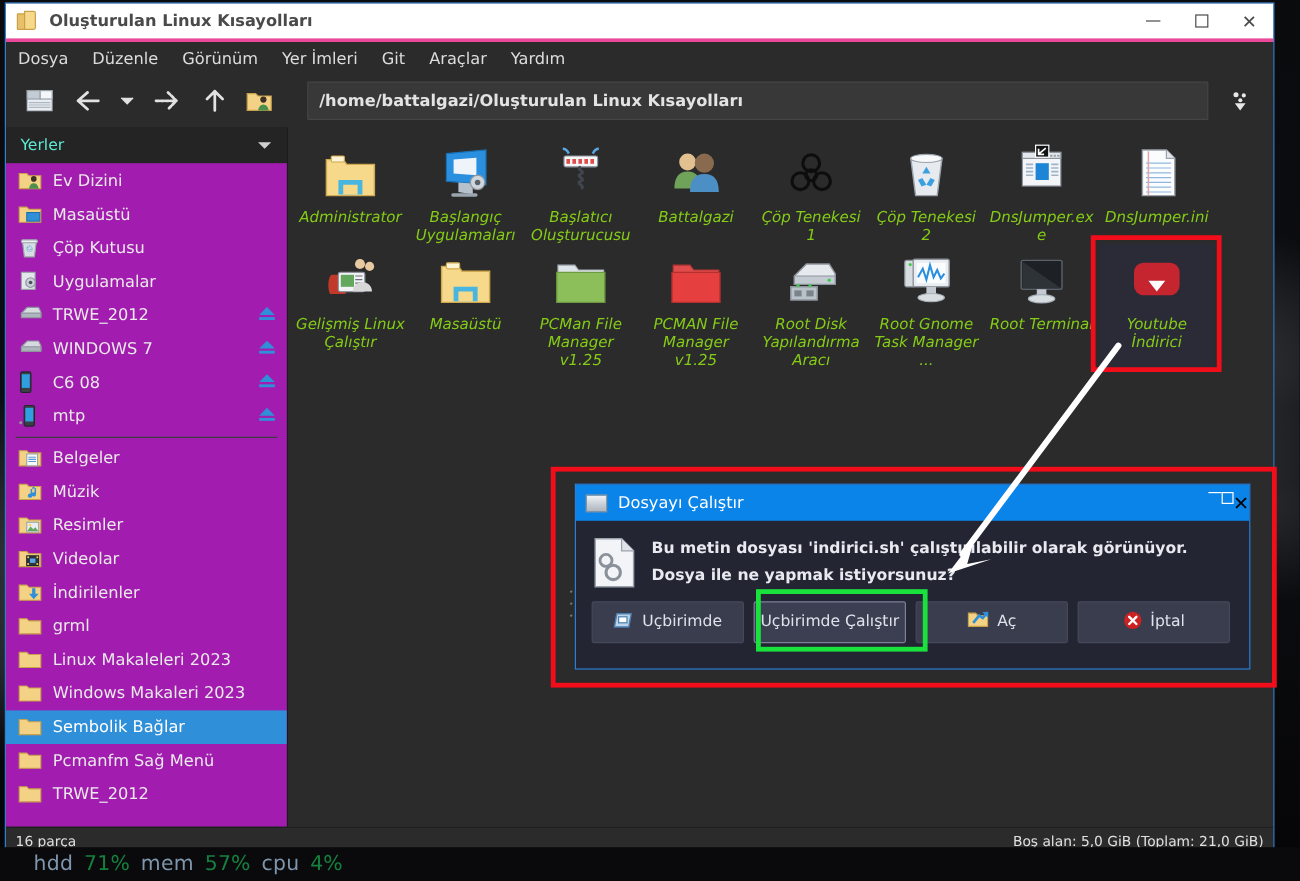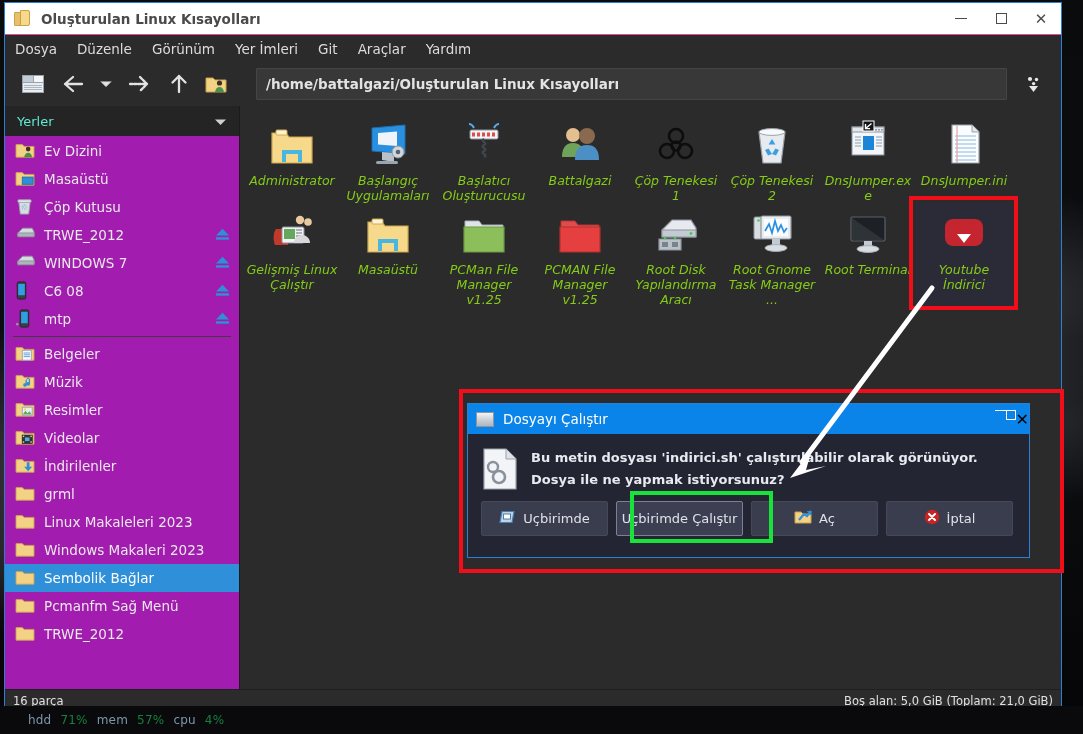--- a/index.html
+++ b/index.html
@@ -18,39 +18,39 @@
       radial-gradient(ellipse 120px 200px at 14px 470px, rgba(140,146,152,0.30), rgba(0,0,0,0) 72%),
       radial-gradient(ellipse 90px 110px at 20px 560px, rgba(100,106,112,0.22), rgba(0,0,0,0) 72%),
       linear-gradient(180deg,#0a0b0d 0%,#0d0e11 55%,#050507 100%);
   }
   
   #taskbar {
     position: absolute; left: 0; right: 0; bottom: 0; height: 28px;
     background: #0a0a0c;
     display: flex; align-items: center; gap: 9px;
     padding-left: 28px;
-    font-size: 12px; color: #9fb6cc;
+    font-size: 17px; color: #9fb6cc;
     letter-spacing: .2px;
   }
   #taskbar .lbl { color: #7e96ad; }
   #taskbar .val { color: #15803d; }
 
   
   #win {
     position: absolute; left: 4px; top: 2px;
     width: 1058px; height: 710px;
     border: 1px solid #2b7fd4;
     background: #2b2b2b;
     display: flex; flex-direction: column;
   }
   
   #titlebar {
     height: 32px; background: #ffffff;
     display: flex; align-items: center;
-    border-bottom: 1px solid #ec4899;
+    border-bottom: 3px solid #ec4899;
     flex: none;
   }
   #titlebar .ticon { width: 17px; height: 17px; margin-left: 9px; margin-right: 10px; position: relative; }
   #titlebar .ticon .f1 {
     position:absolute; left:0; top:2px; width:7px; height:14px;
     background:#e8c069; border:1px solid #c9a14a; border-radius:1px 0 0 1px;
   }
   #titlebar .ticon .f2 {
     position:absolute; left:6px; top:0px; width:10px; height:16px;
     background:#f6d98b; border:1px solid #c9a14a; border-radius:0 2px 2px 0;
@@ -138,21 +138,21 @@
   }
   #statusbar .right { margin-left: auto; }
 
   
   .redbox { position: absolute; border: 4px solid #f20d1a; z-index: 40; pointer-events: none; }
   #redbox-youtube { left: 909px; top: 196px; width: 109px; height: 114px; }
   #redbox-dialog  { left: 459px; top: 389px; width: 605px; height: 184px; }
 
   
   #dialog {
-    position: absolute; left: 467px; top: 403px; width: 563px; height: 155px;
+    position: absolute; left: 479px; top: 403px; width: 563px; height: 155px;
     background: #232533; border: 1px solid #2b7fd4; z-index: 45;
     display: flex; flex-direction: column;
   }
   #dlg-title {
     height: 30px; background: #0a84e8; display: flex; align-items: center;
     padding-left: 8px; flex: none;
   }
   #dlg-title .dicon {
     width: 18px; height: 15px; margin-right: 9px;
     background: linear-gradient(180deg,#f2f4f7 0%,#c9cfd6 55%,#aeb5bd 100%);
@@ -310,20 +310,30 @@
           <span class="pico">
             <svg width="19" height="19" viewBox="0 0 20 20">
               <path d="M4 5 h12 l-1.6 13 h-8.8 z" fill="#d8dde2" stroke="#9aa3ab"></path>
               <rect x="3" y="3" width="14" height="2.6" rx="1" fill="#eef1f4" stroke="#9aa3ab"></rect>
               <text x="10" y="14" font-size="8" fill="#2f8fd8" text-anchor="middle">♲</text>
             </svg>
           </span>
           <span>Çöp Kutusu</span>
         </div>
 
+        <div class="pitem">
+          <span class="pico">
+            <svg width="19" height="19" viewBox="0 0 20 20">
+              <rect x="3" y="2" width="12" height="15" fill="#e3e7eb" stroke="#9aa3ab"></rect>
+              <circle cx="11" cy="11" r="4.2" fill="#c7ced5" stroke="#8d959d"></circle>
+              <circle cx="11" cy="11" r="1.6" fill="#4a5158"></circle>
+            </svg>
+          </span>
+          <span>Uygulamalar</span>
+        </div>
 
         <div class="pitem">
           <span class="pico">
             <svg width="21" height="15" viewBox="0 0 22 15">
               <path d="M3 8 L8 3 h10 l2 4 v4 H3 z" fill="#d6dbe0" stroke="#8e959d"></path>
               <path d="M3 8 h17 v4 H3 z" fill="#aeb5bd" stroke="#8e959d"></path>
             </svg>
           </span>
           <span>TRWE_2012</span>
           <span class="eject">

